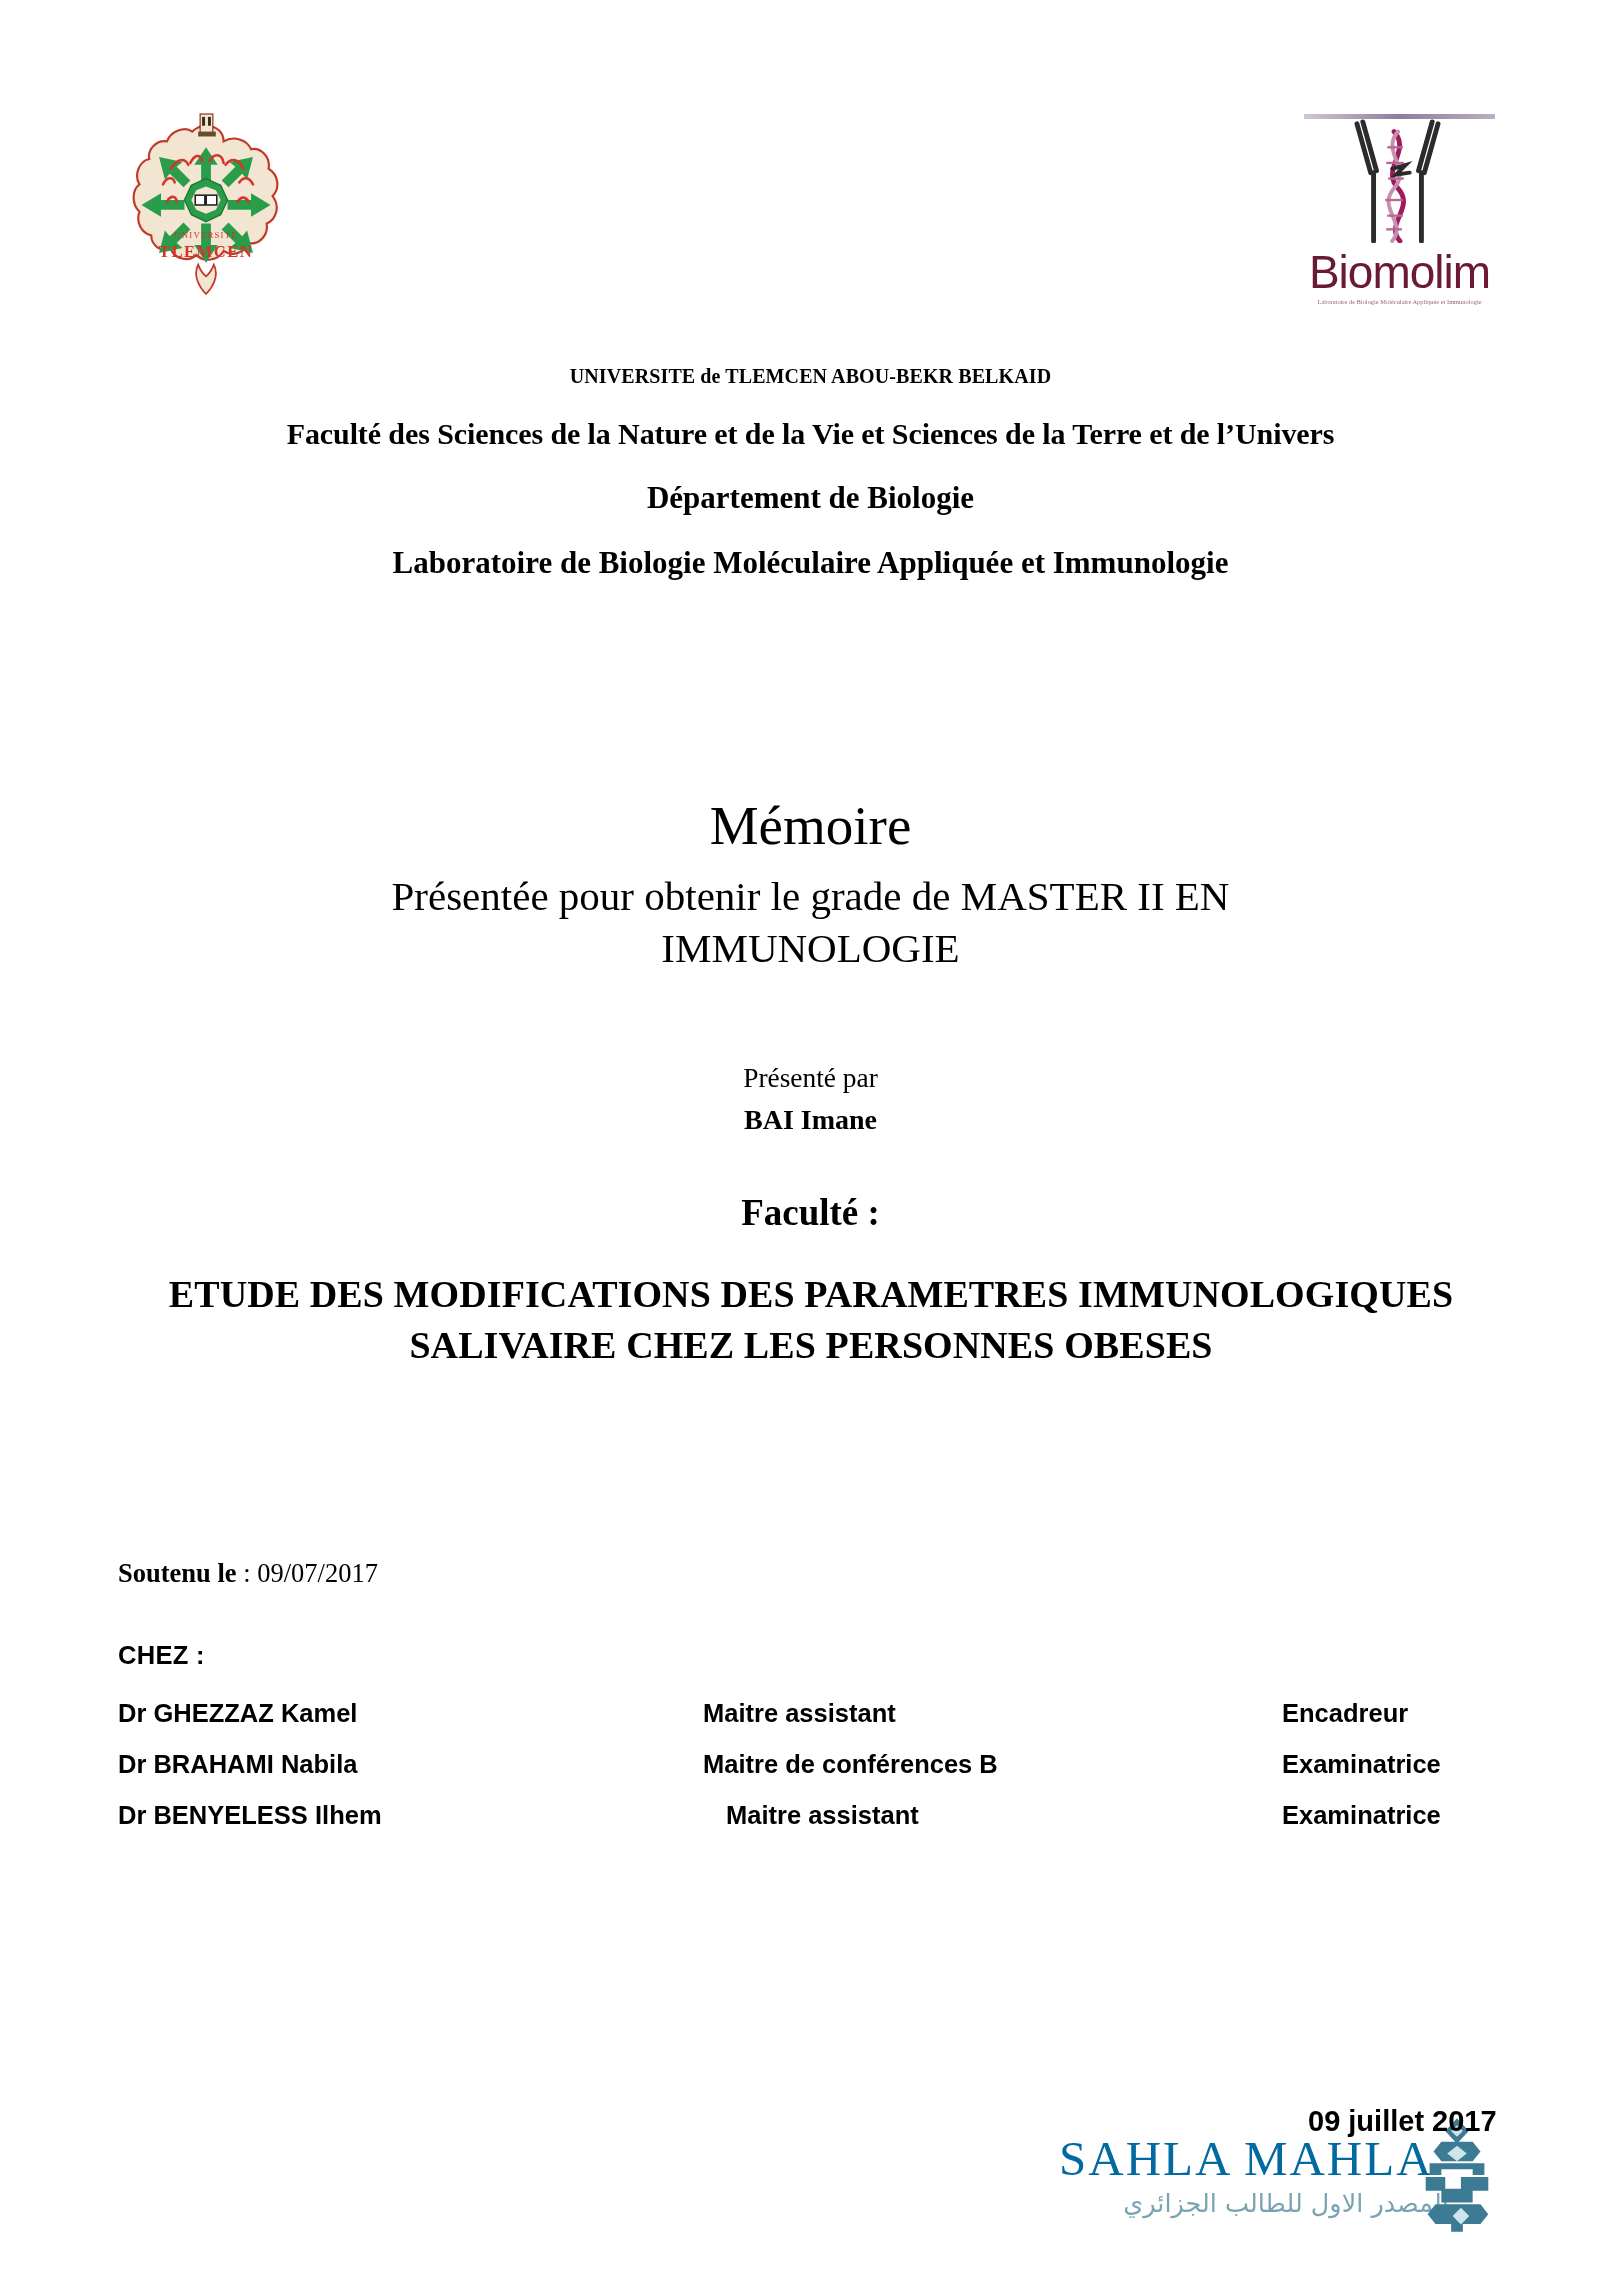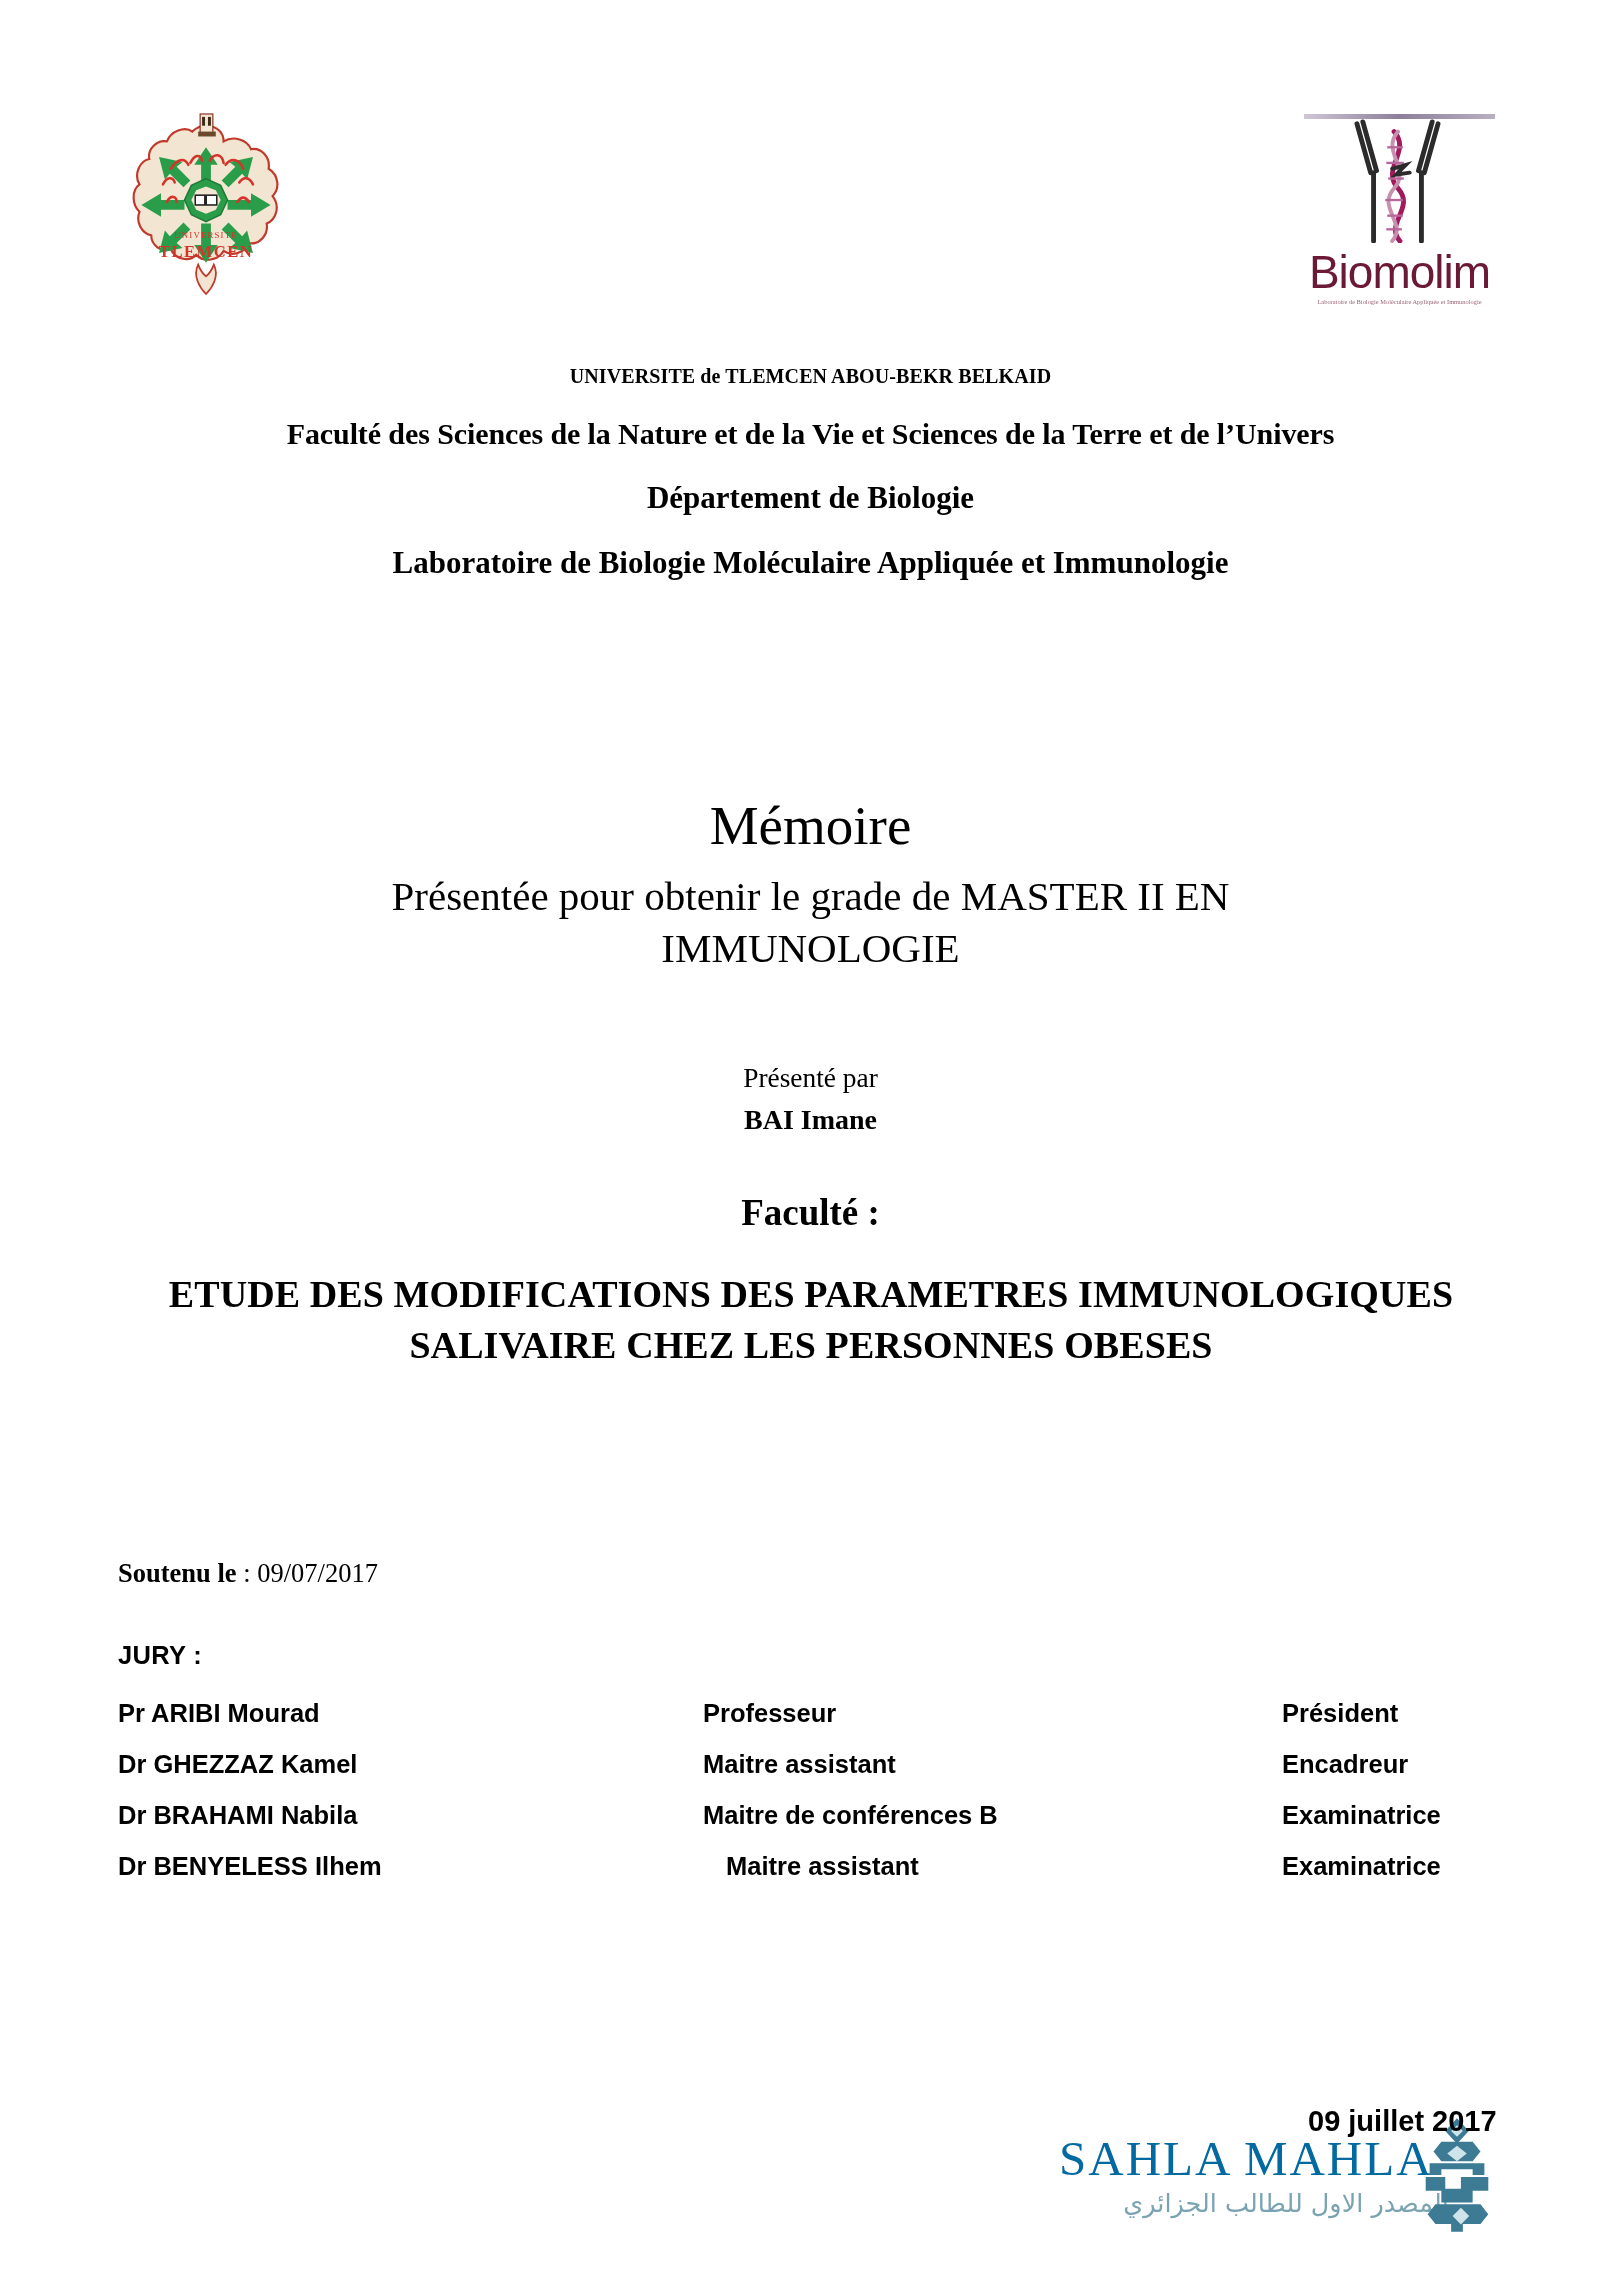--- a/index.html
+++ b/index.html
@@ -365,27 +365,22 @@
 <div class="presente-par">Présenté par</div>
 <div class="author-name">BAI Imane</div>
 
 <div class="intitule">Faculté :</div>
 <div class="thesis-title">ETUDE DES MODIFICATIONS DES PARAMETRES IMMUNOLOGIQUES SALIVAIRE CHEZ LES PERSONNES OBESES</div>
 
 <div class="soutenu">
   <b>Soutenu le</b><span class="val"> : </span><span class="val">09/07/2017</span>
 </div>
 
-<div class="jury-label">JURY :</div>
+<div class="jury-label">CHEZ :</div>
 <div class="jury-table">
-  <div class="jury-row">
-    <span class="jury-name">Pr ARIBI Mourad</span>
-    <span class="jury-grade">Professeur</span>
-    <span class="jury-role">Président</span>
-  </div>
   <div class="jury-row">
     <span class="jury-name">Dr GHEZZAZ Kamel</span>
     <span class="jury-grade">Maitre assistant</span>
     <span class="jury-role">Encadreur</span>
   </div>
   <div class="jury-row">
     <span class="jury-name">Dr BRAHAMI Nabila</span>
     <span class="jury-grade">Maitre de conférences B</span>
     <span class="jury-role">Examinatrice</span>
   </div>

